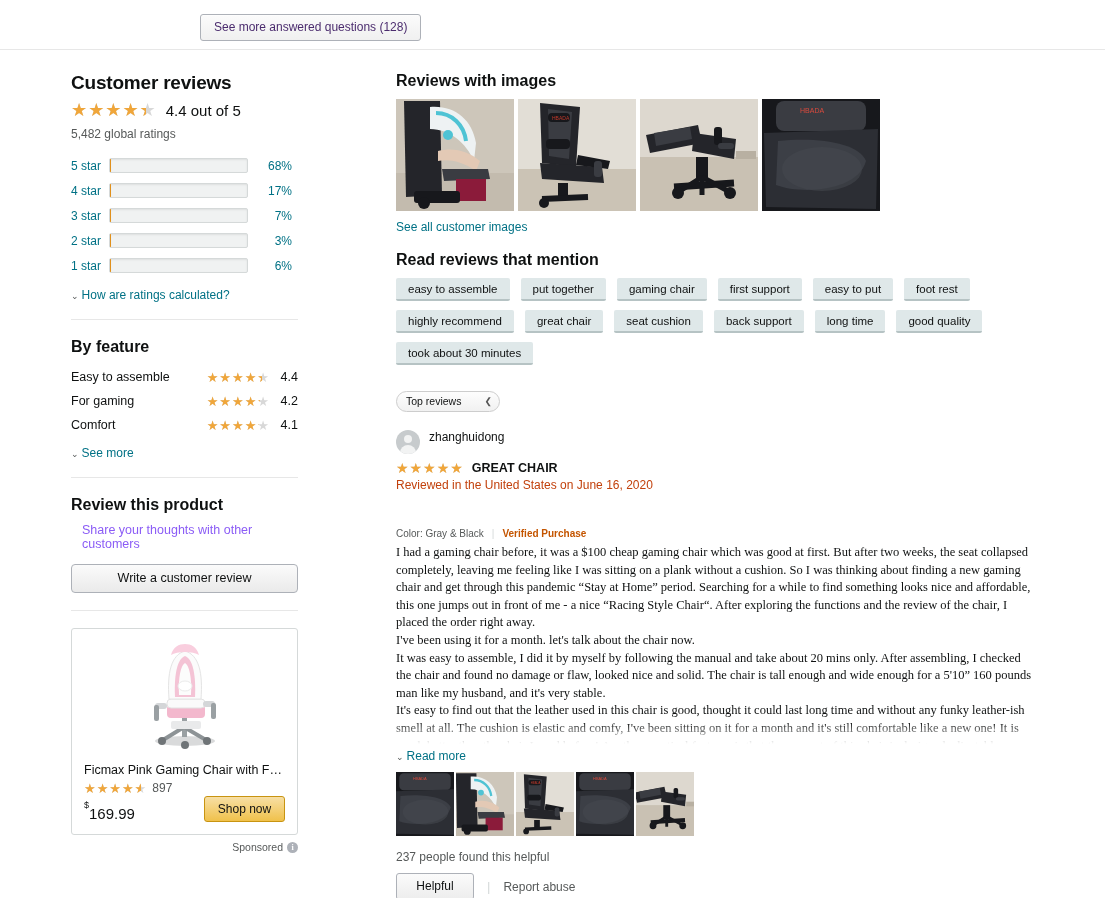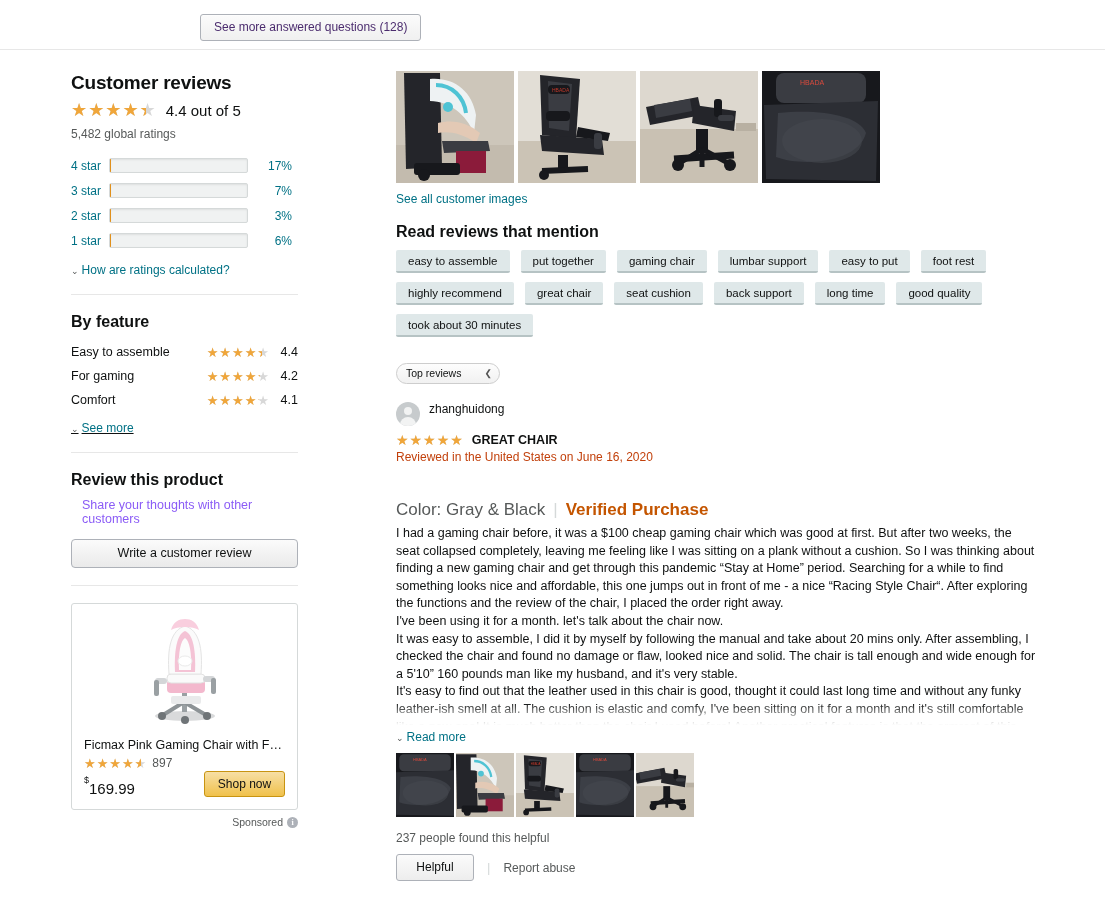--- a/index.html
+++ b/index.html
@@ -59,21 +59,21 @@
   .hist-pct { width: 44px; text-align: right; font-size: 12px; color: #007185; cursor: pointer; }
 
   .caret { font-size: 9px; color: #565959; margin-right: 3px; }
   #how-ratings-calculated { margin-top: 9px; }
 
   
   .feature-row { display: flex; align-items: center; height: 24px; font-size: 12.5px; }
   .feature-name { flex: 1; color: #0f1111; }
   .feature-row .stars { font-size: 13px; margin-right: 6px; }
   .feature-score { width: 22px; text-align: right; color: #0f1111; font-size: 12.5px; }
-  #see-more-features { margin-top: 8px; text-decoration: underline; }
+  #see-more-features { margin-top: 8px; }
 
   
   #review-subtitle { font-size: 12.5px; color: #8b5cf6; margin: 4px 11px 13px; }
   #write-review-button {
     display: block; width: 100%; padding: 6px 0 7px; text-align: center;
     background: linear-gradient(#fbfbfb, #eaeaea);
     border: 1px solid #adb1b8; border-radius: 4px;
     font-size: 12.5px; color: #0f1111; cursor: pointer;
   }
 
@@ -130,27 +130,27 @@
   #avatar::before { content: ""; position: absolute; left: 8px; top: 5px; width: 8px; height: 8px;
     border-radius: 50%; background: #f2f3f3; }
   #avatar::after { content: ""; position: absolute; left: 4px; top: 15px; width: 16px; height: 12px;
     border-radius: 8px 8px 0 0; background: #f2f3f3; }
   #reviewer-name { font-size: 12px; color: #0f1111; }
 
   #review-title-row { display: flex; align-items: center; gap: 8px; margin-bottom: 3px; }
   #review-title-row .stars { font-size: 14px; }
   #review-title { font-size: 12.5px; font-weight: bold; color: #0f1111; }
   #review-date { font-size: 12px; color: #c2410c; margin-bottom: 3px; }
-  #review-meta-row { display: flex; align-items: center; gap: 8px; font-size: 17px; margin-bottom: 5px; margin-top: 36px; }
+  #review-meta-row { display: flex; align-items: center; gap: 8px; font-size: 10px; margin-bottom: 5px; margin-top: 36px; }
   #review-color { color: #565959; }
   #meta-sep { color: #d5d9d9; }
   #verified-purchase { color: #c45500; font-weight: bold; }
 
   #review-body { position: relative; font-size: 12.5px; line-height: 17.6px; color: #0f1111; max-height: 200px; overflow: hidden; }
-  #review-body p { margin: 0; }
+  #review-body p { margin: 0; font-family: Liberation Serif, serif; }
   #review-fade { position: absolute; left: 0; right: 0; bottom: 0; height: 22px;
     background: linear-gradient(rgba(255,255,255,0), #ffffff); pointer-events: none; }
   #read-more { margin: 4px 0 9px; }
 
   #review-thumbs { display: flex; gap: 2px; margin-bottom: 14px; }
   .review-thumb { width: 58px; height: 64px; overflow: hidden; cursor: pointer; background: #cfc8bd; }
 
   #helpful-count { font-size: 12px; color: #565959; margin-bottom: 9px; }
   #review-actions { display: flex; align-items: center; gap: 13px; }
   #helpful-button {
@@ -180,20 +180,25 @@
       <span class="stars">
         <span class="bg">★★★★★</span>
         <span class="fg" id="overall-stars-fg" style="width: 88%;">★★★★★</span>
       </span>
       <span id="overall-rating-text">4.4 out of 5</span>
     </div>
 
     <div id="global-ratings-count">5,482 global ratings</div>
 
     <div id="histogram">
+        <div class="hist-row">
+          <span class="hist-label">5 star</span>
+          <span class="hist-track"><span class="hist-fill" style="width: 68%;"></span></span>
+          <span class="hist-pct">68%</span>
+        </div>
         <div class="hist-row">
           <span class="hist-label">4 star</span>
           <span class="hist-track"><span class="hist-fill" style="width: 17%;"></span></span>
           <span class="hist-pct">17%</span>
         </div>
         <div class="hist-row">
           <span class="hist-label">3 star</span>
           <span class="hist-track"><span class="hist-fill" style="width: 7%;"></span></span>
           <span class="hist-pct">7%</span>
         </div>
@@ -291,20 +296,21 @@
       </div>
     </div>
     <div id="sponsored-row">
       <span id="sponsored-label">Sponsored</span>
       <span id="sponsored-info-icon">i</span>
     </div>
   </div>
 
   <div id="right-col">
 
+    <h3 class="sec">Reviews with images</h3>
     <div id="reviews-images-strip">
         <div class="review-photo">
           <svg width="118" height="112" viewBox="0 0 118 112" preserveAspectRatio="xMidYMid slice">
             <rect width="118" height="112" fill="#cdc6ba"></rect>
             <rect y="74" width="118" height="38" fill="#c3bbae"></rect>
             <path d="M8 2 L44 2 L46 96 L10 98 Z" fill="#24252a"></path>
             <path d="M34 8 C58 6 76 20 80 44 L78 62 C70 44 54 30 34 30 Z" fill="#eef2f3"></path>
             <path d="M40 14 C56 14 68 26 70 42" stroke="#4fc3d4" stroke-width="4" fill="none"></path>
             <circle cx="52" cy="36" r="5" fill="#4fc3d4"></circle>
             <path d="M42 52 C58 48 72 52 84 62 L80 72 C66 62 52 60 42 62 Z" fill="#e3c9b5"></path>
@@ -359,21 +365,21 @@
           </svg>
         </div>
       </div>
     <div class="link" style="margin-bottom:16px;">See all customer images</div>
 
     <h3 class="sec">Read reviews that mention</h3>
     <div id="keyword-chips">
         <div class="chip">easy to assemble</div>
         <div class="chip">put together</div>
         <div class="chip">gaming chair</div>
-        <div class="chip">lumbar support</div>
+        <div class="chip">first support</div>
         <div class="chip">easy to put</div>
         <div class="chip">foot rest</div>
         <div class="chip">highly recommend</div>
         <div class="chip">great chair</div>
         <div class="chip">seat cushion</div>
         <div class="chip">back support</div>
         <div class="chip">long time</div>
         <div class="chip">good quality</div>
         <div class="chip">took about 30 minutes</div>
       </div>

